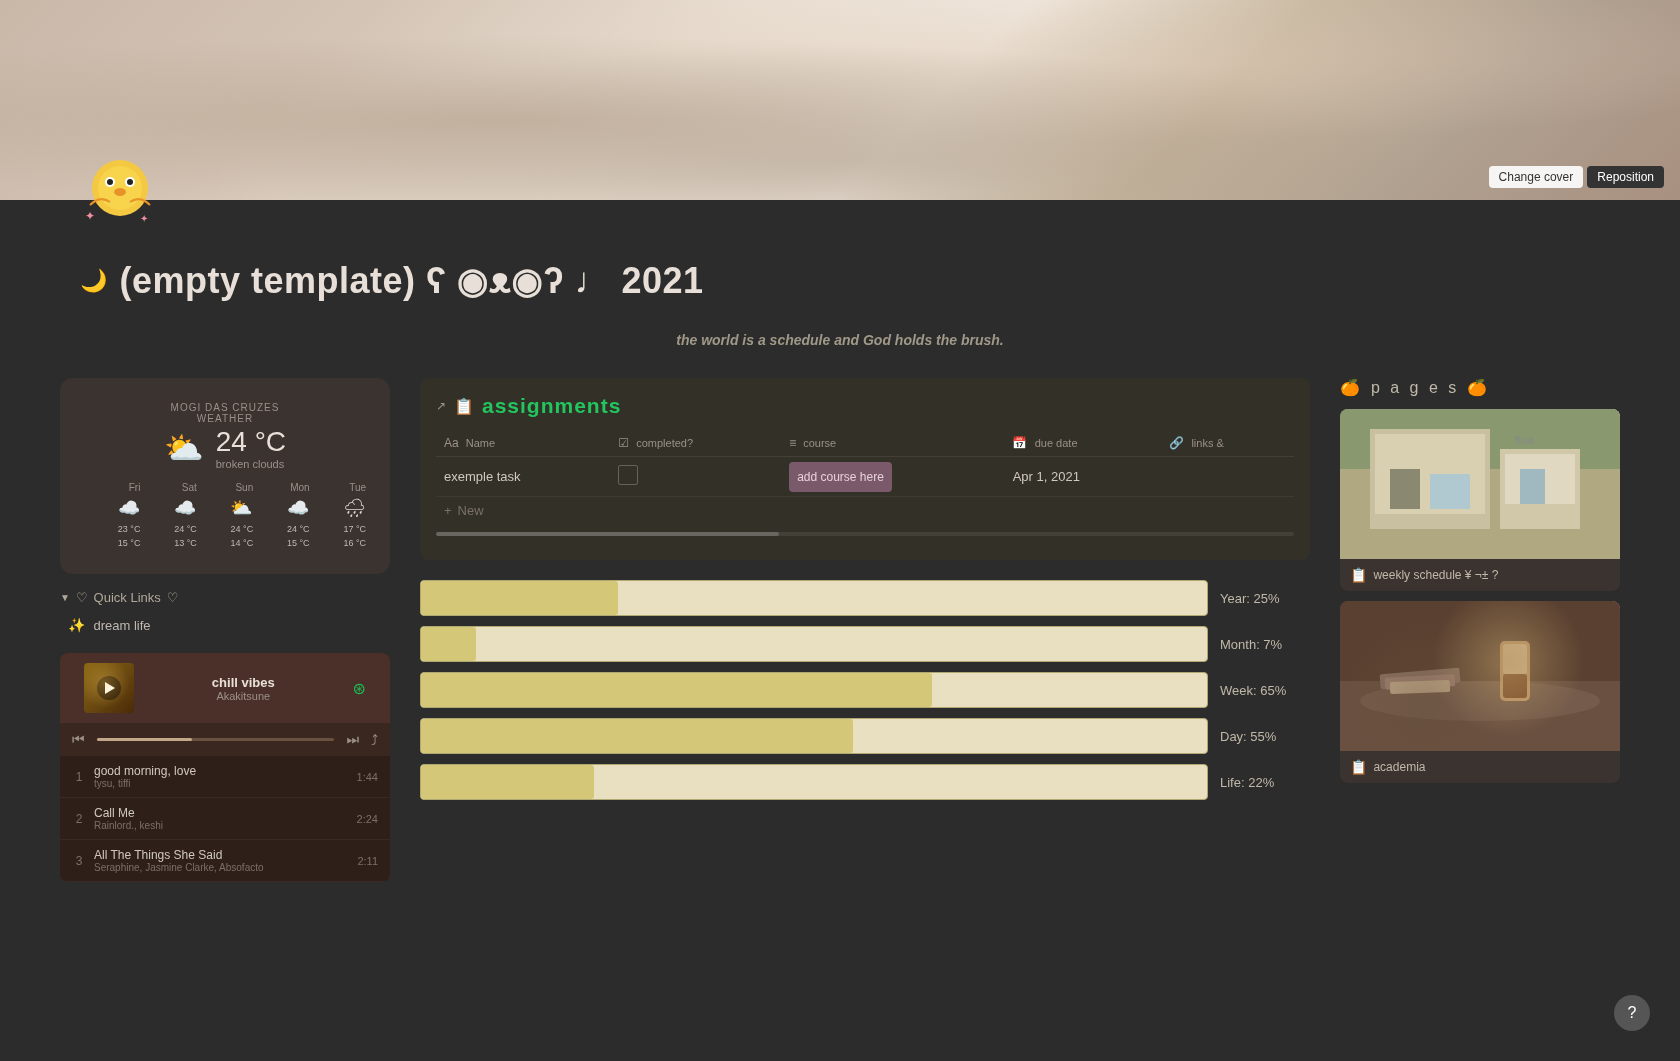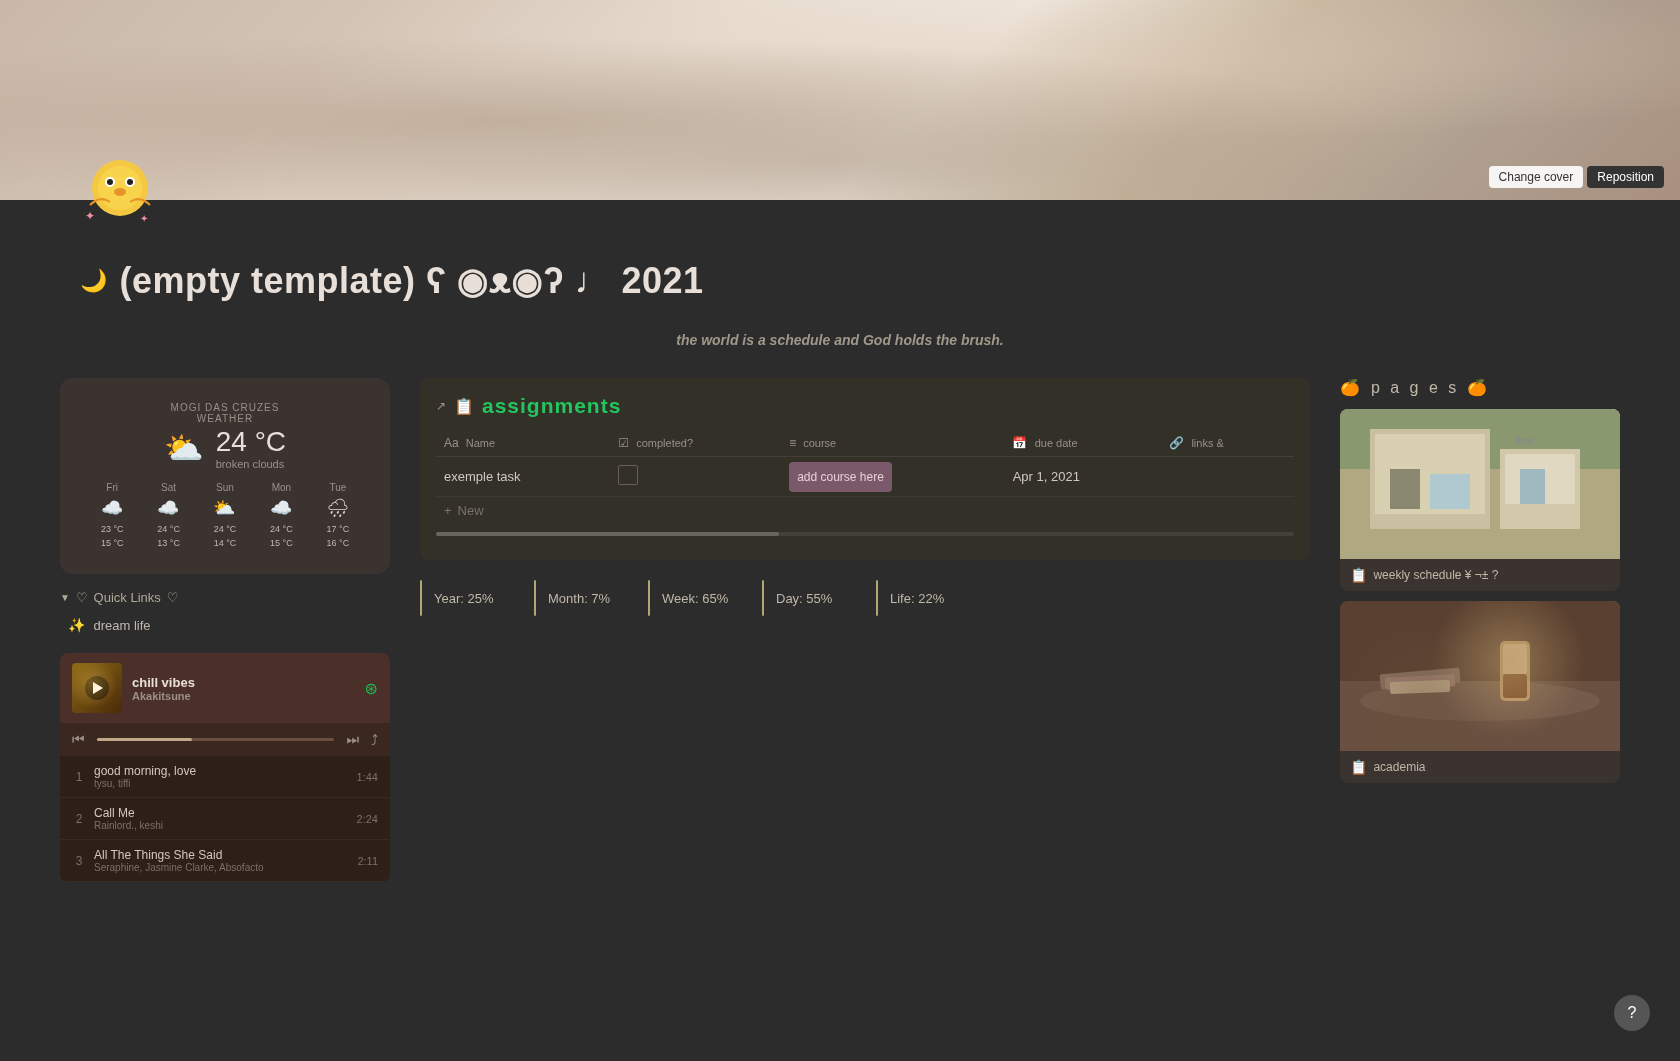--- a/index.html
+++ b/index.html
@@ -128,21 +128,21 @@
     }
     .weather-cloud {
       font-size: 32px;
     }
     .weather-forecast {
       display: flex;
       justify-content: space-between;
       margin-top: 12px;
     }
     .forecast-day {
-      text-align: center;
+      text-align: right;
       flex: 1;
     }
     .forecast-day-name {
       font-size: 10px;
       color: #9a9088;
       margin-bottom: 4px;
     }
     .forecast-icon {
       font-size: 18px;
       margin-bottom: 4px;
@@ -190,23 +190,24 @@
 
     
     .music-player {
       background: #3a2820;
       border-radius: 8px;
       overflow: hidden;
     }
     .music-header {
       display: flex;
       align-items: center;
-      padding: 10px 12px;
+      padding: 10px 24px;
       gap: 10px;
       background: #4a3028;
+      text-align: center;
     }
     .music-album-art {
       width: 50px;
       height: 50px;
       background: linear-gradient(135deg, #8B6914 0%, #6B4A10 50%, #4A2A08 100%);
       border-radius: 4px;
       position: relative;
       overflow: hidden;
       flex-shrink: 0;
     }
@@ -239,21 +240,20 @@
     }
     .music-info { flex: 1; }
     .music-title {
       font-size: 13px;
       font-weight: 600;
       color: #e8e0d8;
     }
     .music-artist {
       font-size: 11px;
       color: #9a9088;
-      font-weight: bold;
     }
     .spotify-icon {
       color: #1DB954;
       font-size: 16px;
     }
     .music-controls {
       display: flex;
       align-items: center;
       gap: 12px;
       padding: 8px 12px;
@@ -373,21 +373,21 @@
       gap: 6px;
       padding: 6px 8px;
       font-size: 13px;
       color: #7a7068;
       cursor: pointer;
     }
 
     
     .progress-section {
       display: flex;
-      flex-direction: row;
+      flex-direction: column;
       gap: 10px;
       margin-top: 16px;
     }
     .progress-item {
       display: flex;
       align-items: center;
       gap: 12px;
     }
     .progress-bar-container {
       flex: 1;

